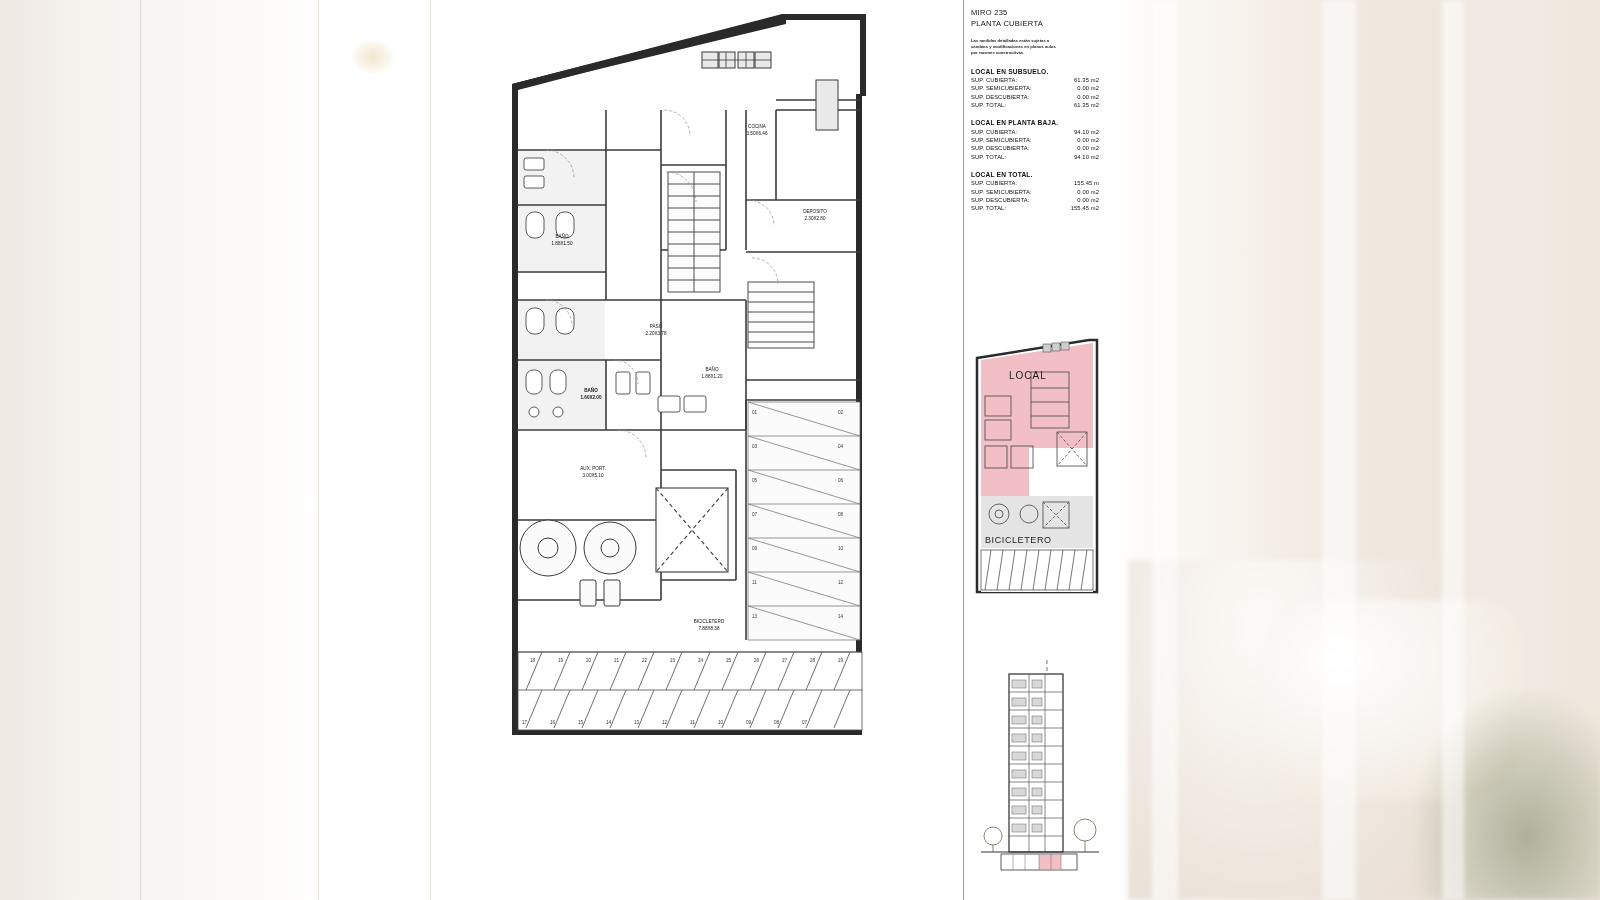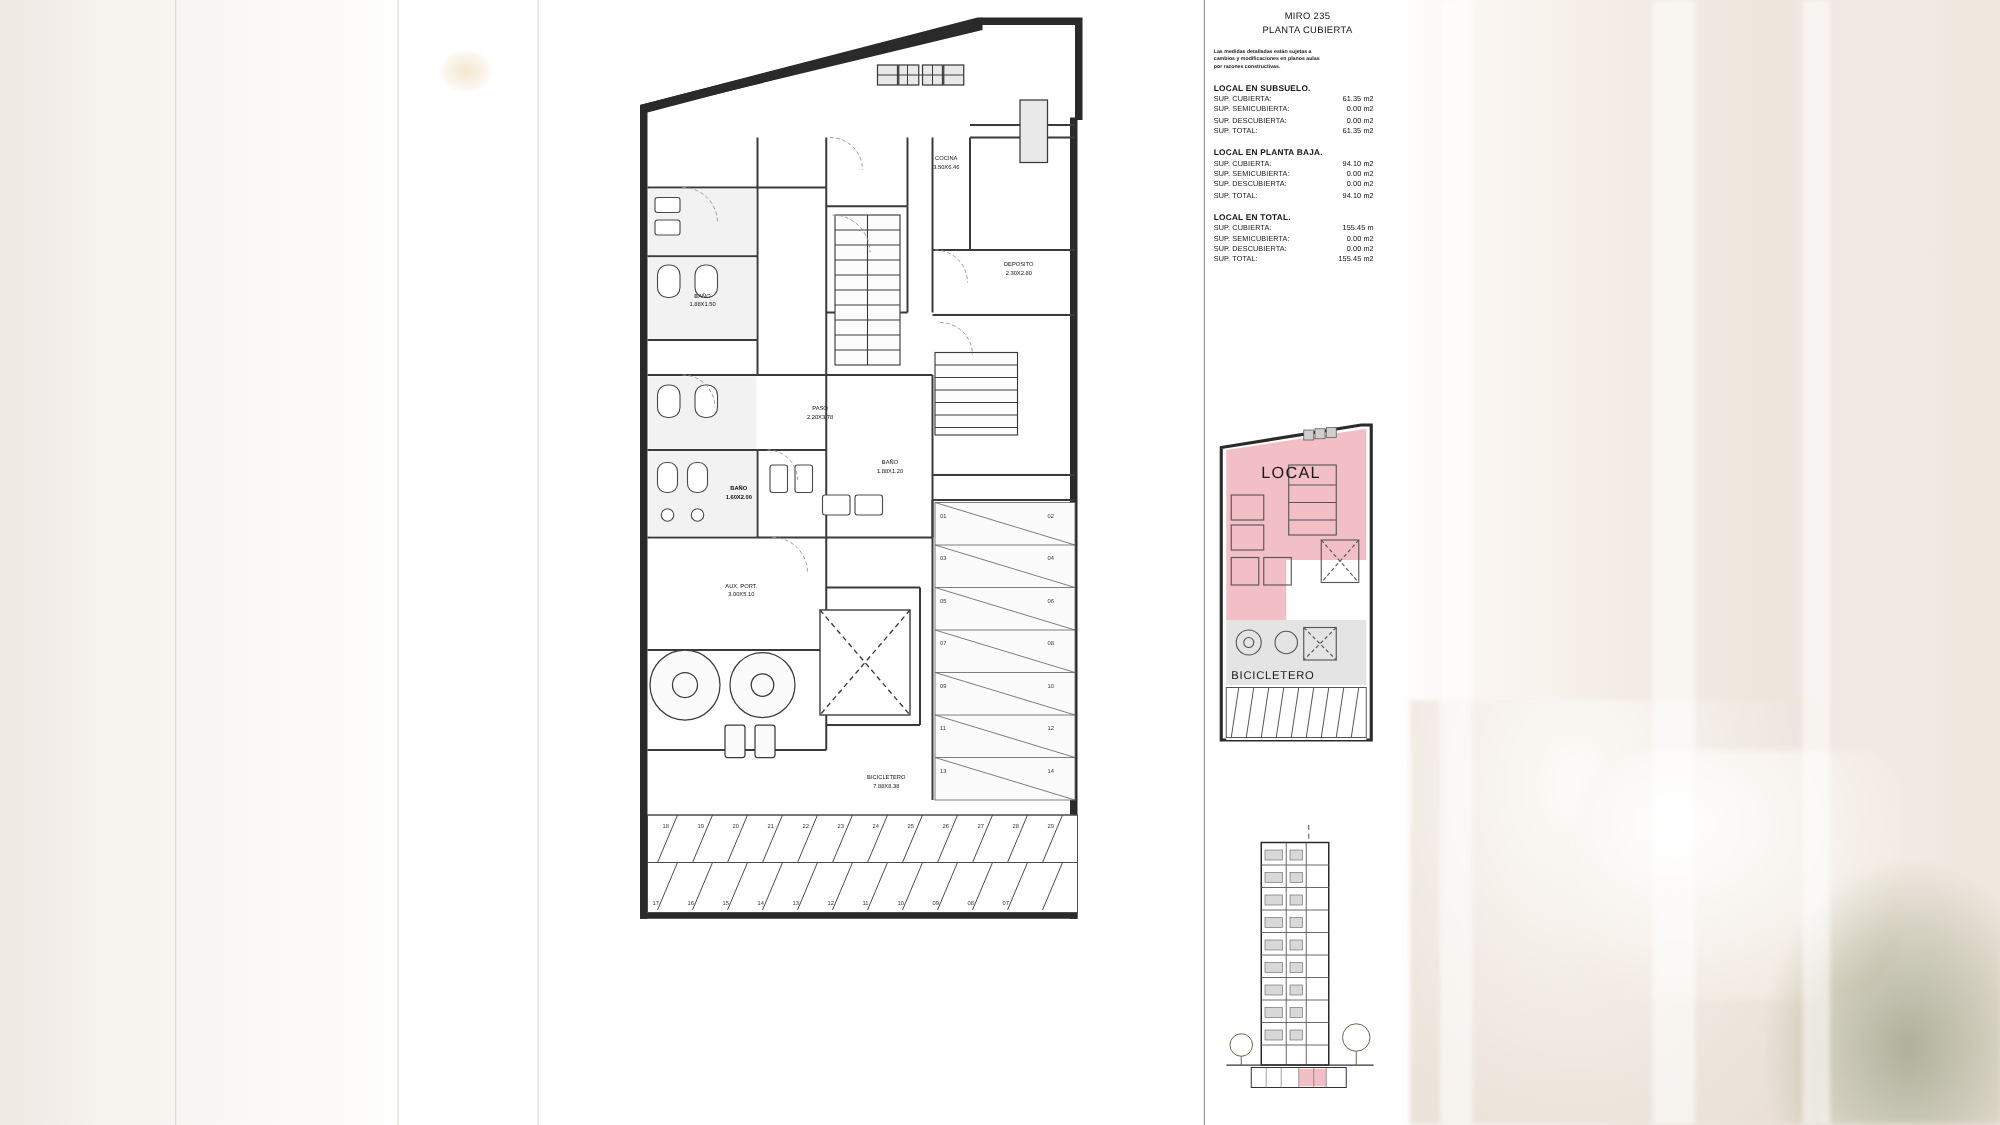--- a/index.html
+++ b/index.html
@@ -58,35 +58,35 @@
   #plan-wrap{position:absolute;left:20px;top:0;width:430px;height:900px;}
   
   #info-col{
     position:absolute;left:497px;top:0;width:156px;height:900px;
   }
   .info-line{
     position:absolute;left:0;top:0;width:1px;height:900px;background:#9a9a9a;
   }
   #info-inner{position:absolute;left:8px;top:8px;width:150px;}
 
-  .title-block{font-size:7.5px;letter-spacing:.3px;color:#111;line-height:1.45;text-align:center;}
+  .title-block{font-size:7.5px;letter-spacing:.3px;color:#111;line-height:1.45;}
   .title-block .t1{font-size:7.5px;}
   .note{font-size:4.2px;line-height:1.5;color:#222;margin-top:8px;width:92px;font-weight:bold;}
   .sec{margin-top:11px;}
   .sec-h{font-size:6.6px;font-weight:bold;color:#111;letter-spacing:.2px;}
   .row{display:flex;justify-content:space-between;font-size:5.8px;color:#111;margin-top:2.4px;letter-spacing:.1px;}
   .row .lbl{white-space:nowrap;}
   .row .val{white-space:nowrap;padding-right:22px;}
 
   
   #keyplan{position:absolute;left:8px;top:336px;width:132px;height:264px;}
   #elev{position:absolute;left:18px;top:660px;width:118px;height:220px;}
 
   .lbl-local{
-    position:absolute;font-size:13px;letter-spacing:1px;color:#1a1a1a;font-weight:normal;
+    position:absolute;font-size:10px;letter-spacing:1px;color:#1a1a1a;font-weight:normal;
   }
   .lbl-bici{
     position:absolute;font-size:9px;letter-spacing:.6px;color:#1a1a1a;
   }
 </style>
 </head>
 <body>
 
 <div id="bg-left">
   <div class="panel-seam" style="left:140px;"></div>

